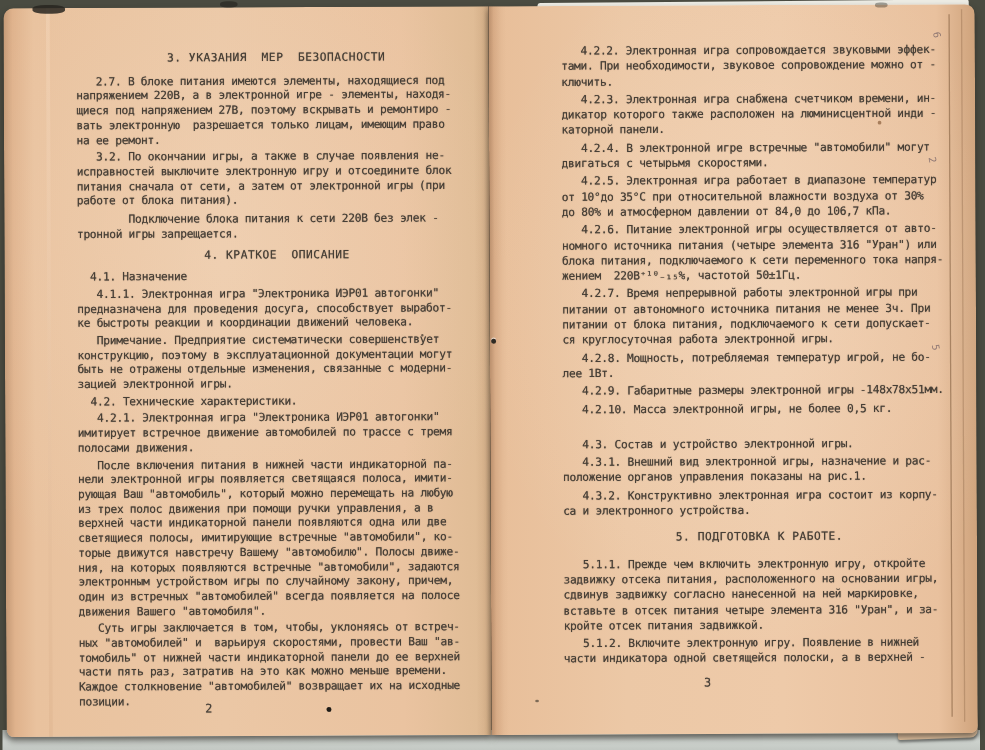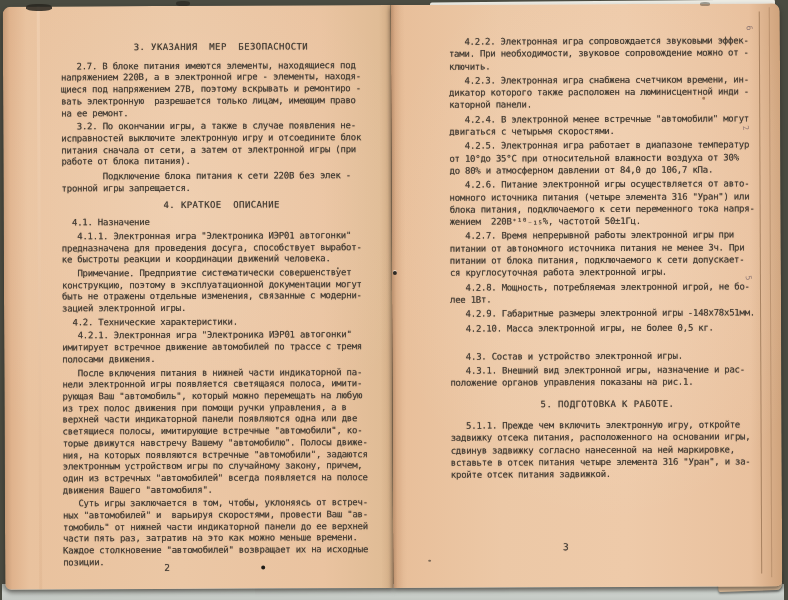--- a/index.html
+++ b/index.html
@@ -128,46 +128,50 @@
 позиции.</div>
     </div>
 
     <div class="text pr">
       <div class="blk">   4.2.2. Электронная игра сопровождается звуковыми эффек-
 тами. При необходимости, звуковое сопровождение можно от -
 ключить.</div>
       <div class="blk">   4.2.3. Электронная игра снабжена счетчиком времени, ин-
 дикатор которого также расположен на люминисцентной инди -
 каторной панели.</div>
-      <div class="blk">   4.2.4. В электронной менее встречные "автомобили" могут
+      <div class="blk">   4.2.4. В электронной игре встречные "автомобили" могут
 двигаться с четырьмя скоростями.</div>
       <div class="blk">   4.2.5. Электронная игра работает в диапазоне температур
 от 10°до 35°С при относительной влажности воздуха от 30%
 до 80% и атмосферном давлении от 84,0 до 106,7 кПа.</div>
       <div class="blk">   4.2.6. Питание электронной игры осуществляется от авто-
 номного источника питания (четыре элемента 316 "Уран") или
 блока питания, подключаемого к сети переменного тока напря-
 жением  220В⁺¹⁰₋₁₅%, частотой 50±1Гц.</div>
       <div class="blk">   4.2.7. Время непрерывной работы электронной игры при
 питании от автономного источника питания не менее 3ч. При
 питании от блока питания, подключаемого к сети допускает-
 ся круглосуточная работа электронной игры.</div>
-      <div class="blk">   4.2.8. Мощность, потребляемая электронной игрой, не бо-
+      <div class="blk">   4.2.8. Мощность, потребляемая температур игрой, не бо-
 лее 1Вт.</div>
       <div class="blk">   4.2.9. Габаритные размеры электронной игры -148х78х51мм.</div>
       <div class="blk">   4.2.10. Масса электронной игры, не более 0,5 кг.</div>
       <div class="blk mt16">   4.3. Состав и устройство электронной игры.</div>
       <div class="blk">   4.3.1. Внешний вид электронной игры, назначение и рас-
 положение органов управления показаны на рис.1.</div>
+      <div class="blk">   4.3.2. Конструктивно электронная игра состоит из корпу-
+са и электронного устройства.</div>
       <div class="blk heading h5">5. ПОДГОТОВКА К РАБОТЕ.</div>
       <div class="blk">   5.1.1. Прежде чем включить электронную игру, откройте
 задвижку отсека питания, расположенного на основании игры,
 сдвинув задвижку согласно нанесенной на ней маркировке,
 вставьте в отсек питания четыре элемента 316 "Уран", и за-
 кройте отсек питания задвижкой.</div>
+      <div class="blk">   5.1.2. Включите электронную игру. Появление в нижней
+части индикатора одной светящейся полоски, а в верхней -</div>
     </div>
 
     <div class="pagenum pn-l">2</div>
     <div class="pagenum pn-r">3</div>
 
     <div class="speck s1"></div>
     <div class="speck s2"></div>
     <div class="speck s3"></div>
     <div class="speck s4"></div>
 

